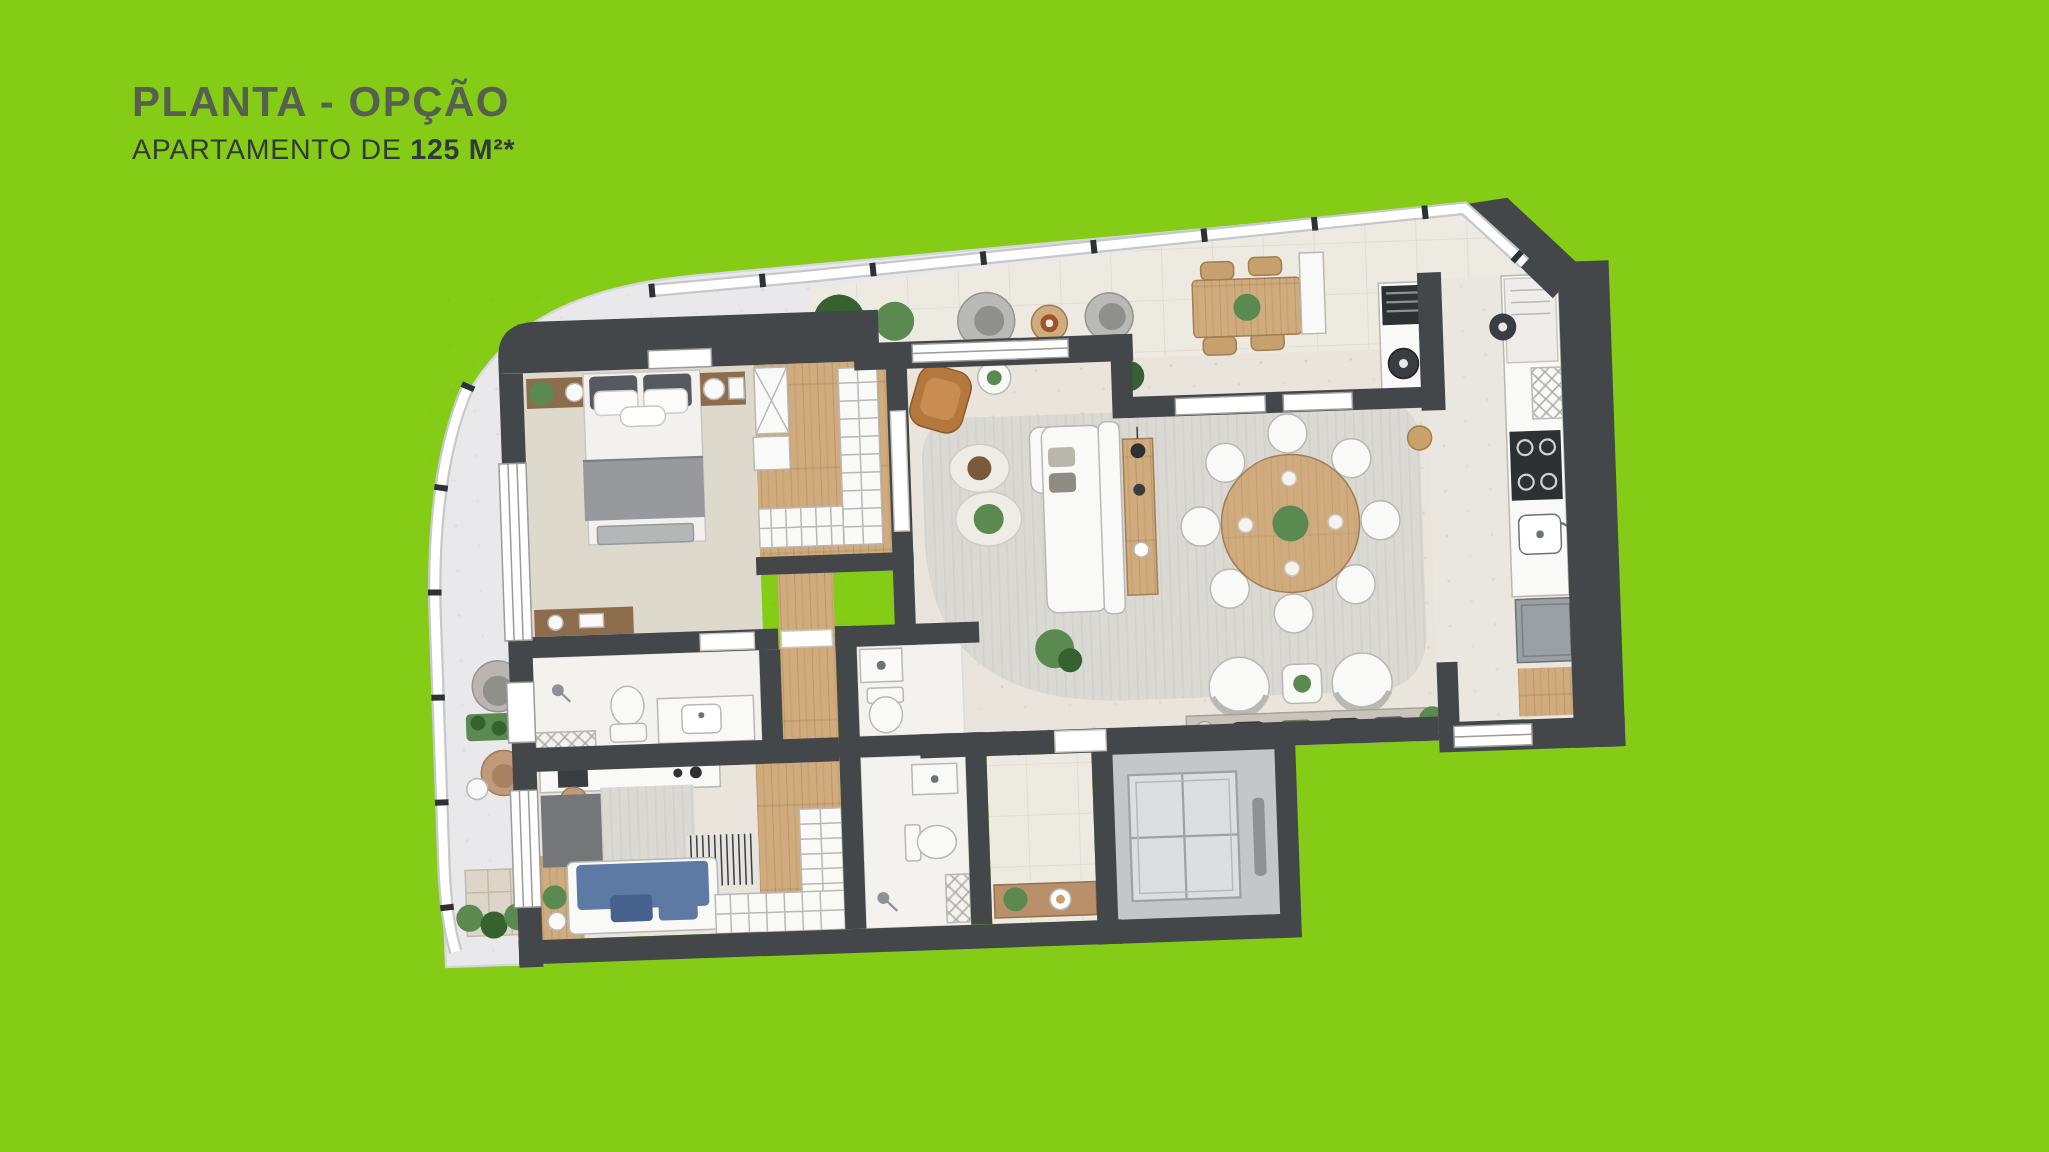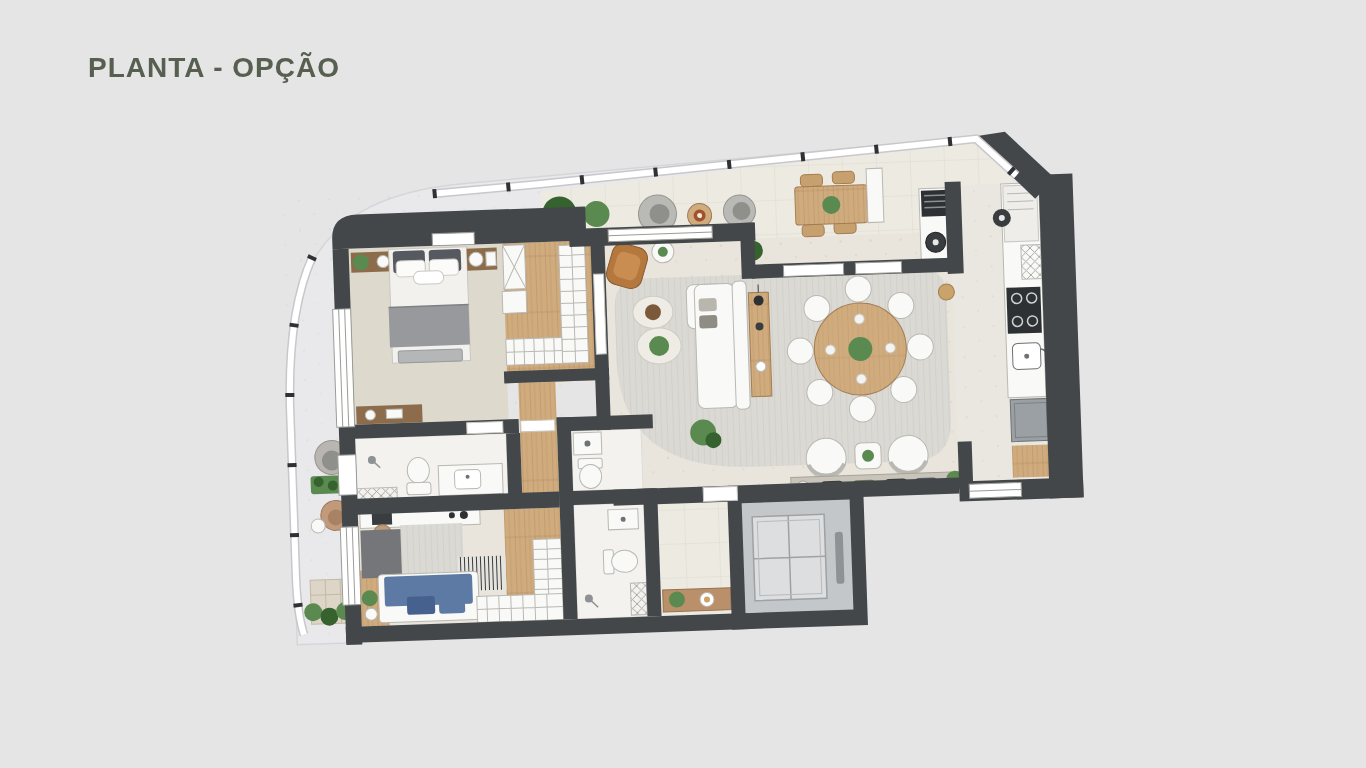--- a/index.html
+++ b/index.html
@@ -1,18 +1,18 @@
 <!DOCTYPE html>
 <html style="--c-title: #575f50; --c-text: #33383a; --c-wall: #43474a; --c-outdoor: #e9e9ec; --c-terrace: #edeae2; --c-tileline: #ded9cf; --c-floor: #e9e5dd; --c-kitchenfloor: #eae7e1; --c-carpet: #ded9cd; --c-wood: #cfab7d; --c-wooddark: #8d6c4c; --c-marble: #f3f2ef; --c-rug: #dbd9d3; --c-rugdark: #75767a; --c-white: #f9f9f7; --c-stroke: #b9b8b2; --c-blue: #5d7aa4; --c-blue2: #46618e; --c-leather: #b4783e; --c-plant: #5b8a50; --c-plant2: #35622f; --c-graybox: #9aa0a3; --c-cab: #c4c7c9; --c-cabin: #dcdee0; --c-grill: #2e3133; --c-rail: #ffffff; --c-railtick: #2f3234;"><head>
 <meta charset="utf-8">
 <style>
   html,body{margin:0;padding:0;}
   body{width:1366px;height:768px;background:#ffffff;overflow:hidden;
        font-family:"Liberation Sans", sans-serif;}
-  .page{position:relative;width:1366px;height:768px;background:#e5e5e5;}
+  .page{position:relative;width:1366px;height:768px;background:#84cc16;}
   header{position:absolute;left:88px;top:52px;}
   h1{margin:0;font-size:28px;font-weight:bold;letter-spacing:1px;
      color:var(--c-title,#575f50);}
   .subtitle{margin:6px 0 0 0;font-size:19px;letter-spacing:.5px;
      color:var(--c-text,#33383a);}
   .subtitle strong{font-weight:bold;}
   svg{position:absolute;left:0;top:0;}
   .wall{fill:var(--c-wall,#43474a);}
   .outdoor{fill:var(--c-outdoor,#e9e9ec);stroke:#d6d6da;stroke-width:1.5;}
   .terrace{fill:var(--c-terrace,#edeae2);}
@@ -36,20 +36,21 @@
   .grill{fill:var(--c-grill,#2e3133);}
   .winline{stroke:#9b9b97;stroke-width:1;fill:#ffffff;}
 </style>
 </head>
 <body>
 
 <div class="page">
 
   <header>
     <h1>PLANTA - OPÇÃO</h1>
+    <p class="subtitle"><span>APARTAMENTO DE </span><strong>125 M²*</strong></p>
   </header>
 
   <svg width="1366" height="768" viewBox="0 0 1366 768">
     <defs>
       <pattern id="tile" width="34" height="34" patternUnits="userSpaceOnUse">
         <path d="M34,0 H0 V34" fill="none" stroke="var(--c-tileline,#ded9cf)" stroke-width="1"></path>
       </pattern>
       <pattern id="woodp" width="10" height="56" patternUnits="userSpaceOnUse">
         <path d="M0,0 V56" stroke="rgba(120,80,45,.30)" stroke-width="1"></path>
         <path d="M5,0 V56" stroke="rgba(120,80,45,.12)" stroke-width="1"></path>

